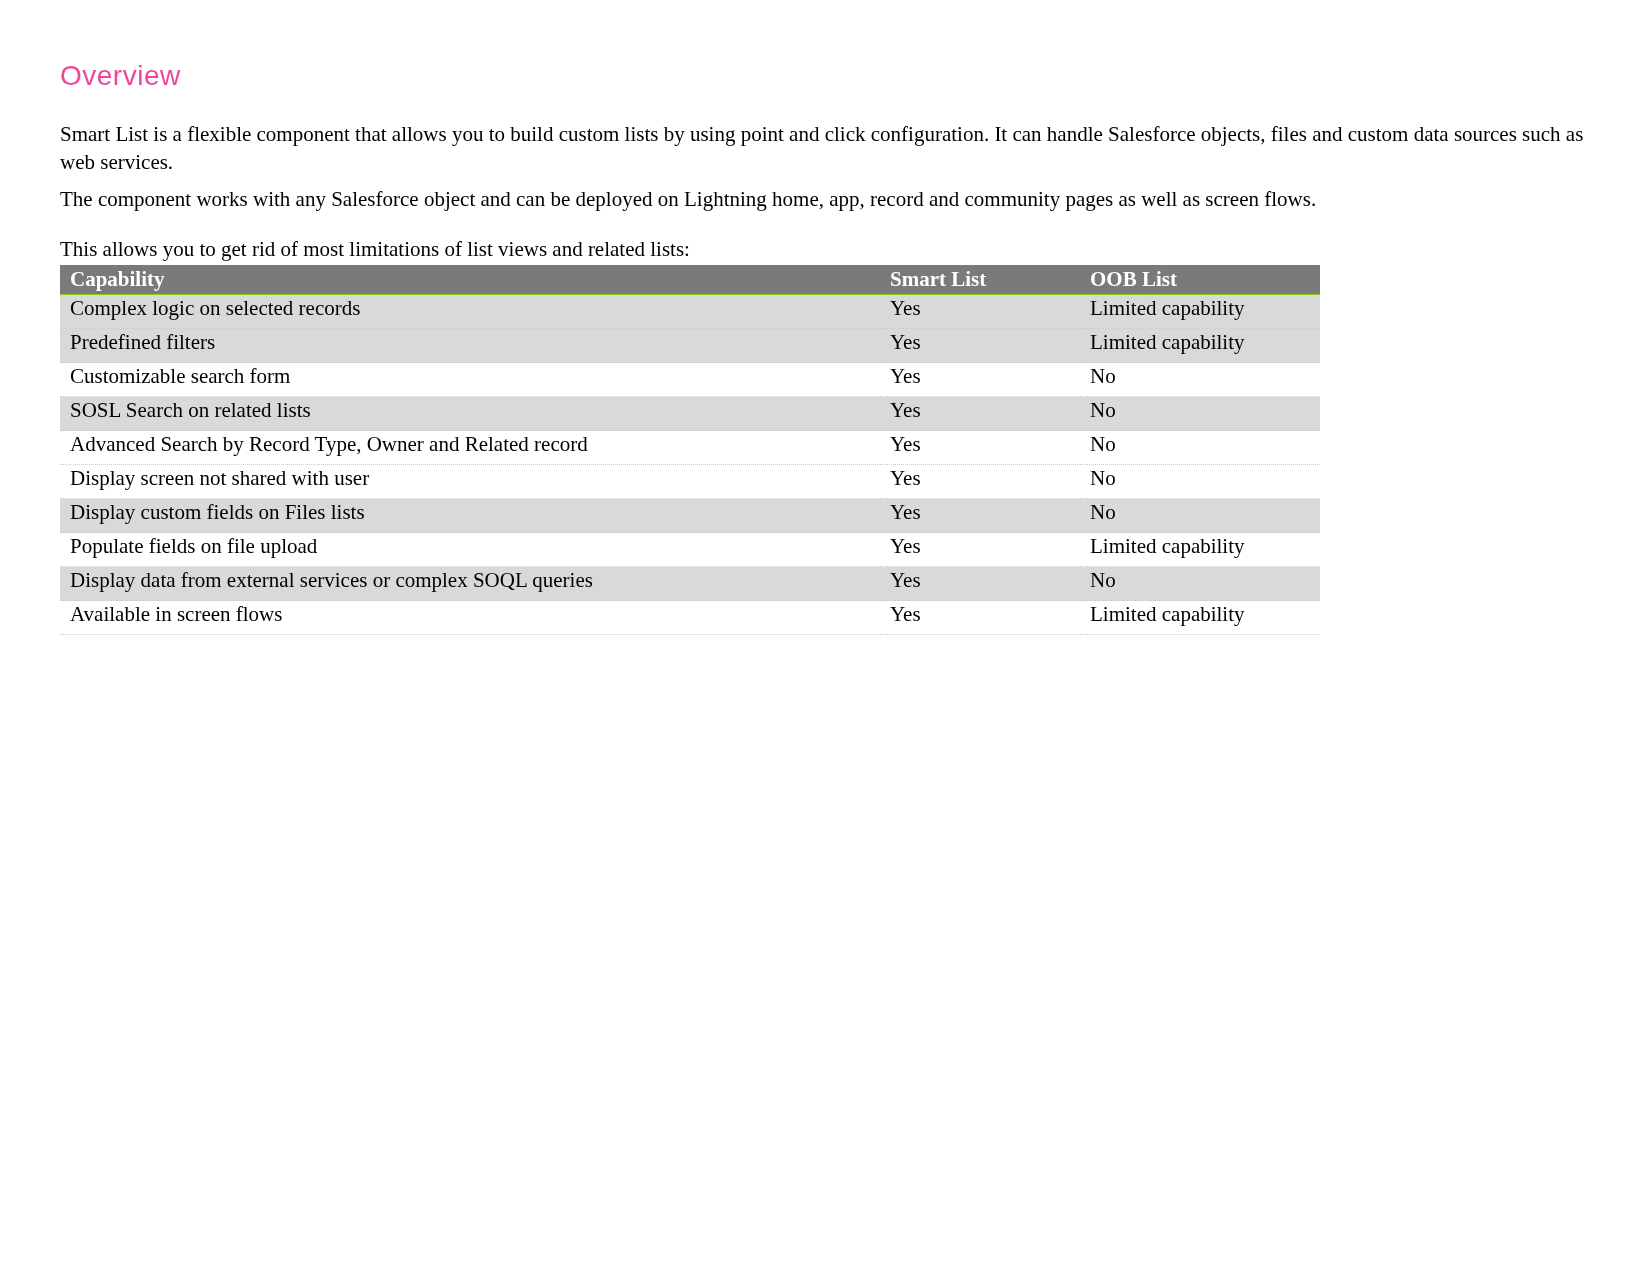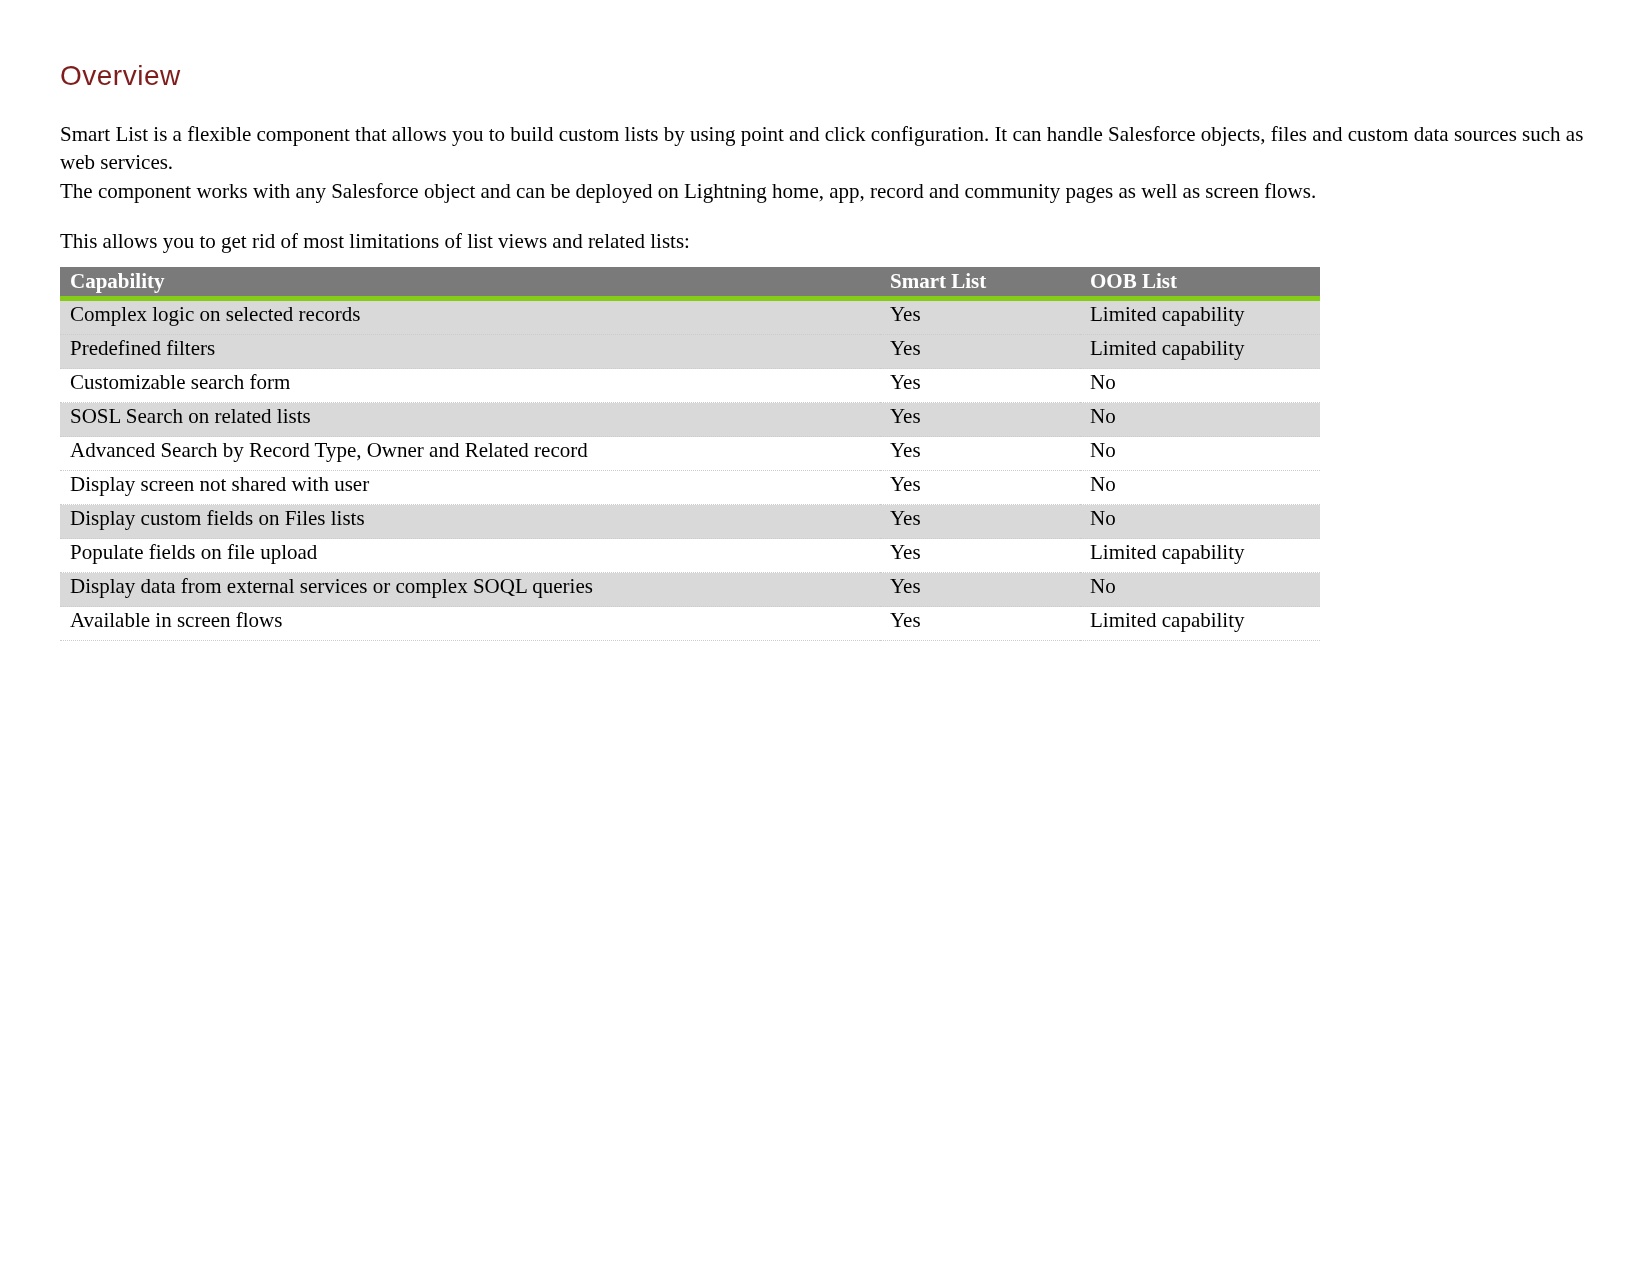--- a/index.html
+++ b/index.html
@@ -10,52 +10,52 @@
     body {
       font-family: Georgia, 'Times New Roman', serif;
       background: #ffffff;
       padding: 60px 60px 0 60px;
       width: 1650px;
     }
     .heading {
       font-family: Arial, Helvetica, sans-serif;
       font-size: 28px;
       font-weight: 300;
-      color: #7f1d1d;
+      color: #ec4899;
       margin-bottom: 28px;
       letter-spacing: 0.5px;
     }
     .paragraph {
       font-size: 21px;
       color: #000000;
       line-height: 1.35;
-      margin-bottom: 0;
+      margin-bottom: 8px;
     }
     .para-last {
       margin-bottom: 22px;
     }
     .intro-line {
       font-size: 21px;
       color: #000000;
       line-height: 1.35;
-      margin-bottom: 12px;
+      margin-bottom: 2px;
     }
     table {
       border-collapse: collapse;
       width: 1260px;
       font-size: 21px;
       color: #000000;
     }
     th {
       text-align: left;
       font-weight: bold;
       padding: 2px 8px 2px 10px;
       background: #7a7a7a;
       color: #ffffff;
-      border-bottom: 5px solid #84cc16;
+      border-bottom: 1px solid #84cc16;
     }
     td {
       padding: 1px 8px 7px 10px;
       border-bottom: 1px dotted #cccccc;
       vertical-align: top;
     }
     tr.shaded td {
       background: #d9d9d9;
     }
     tr.plain td {

